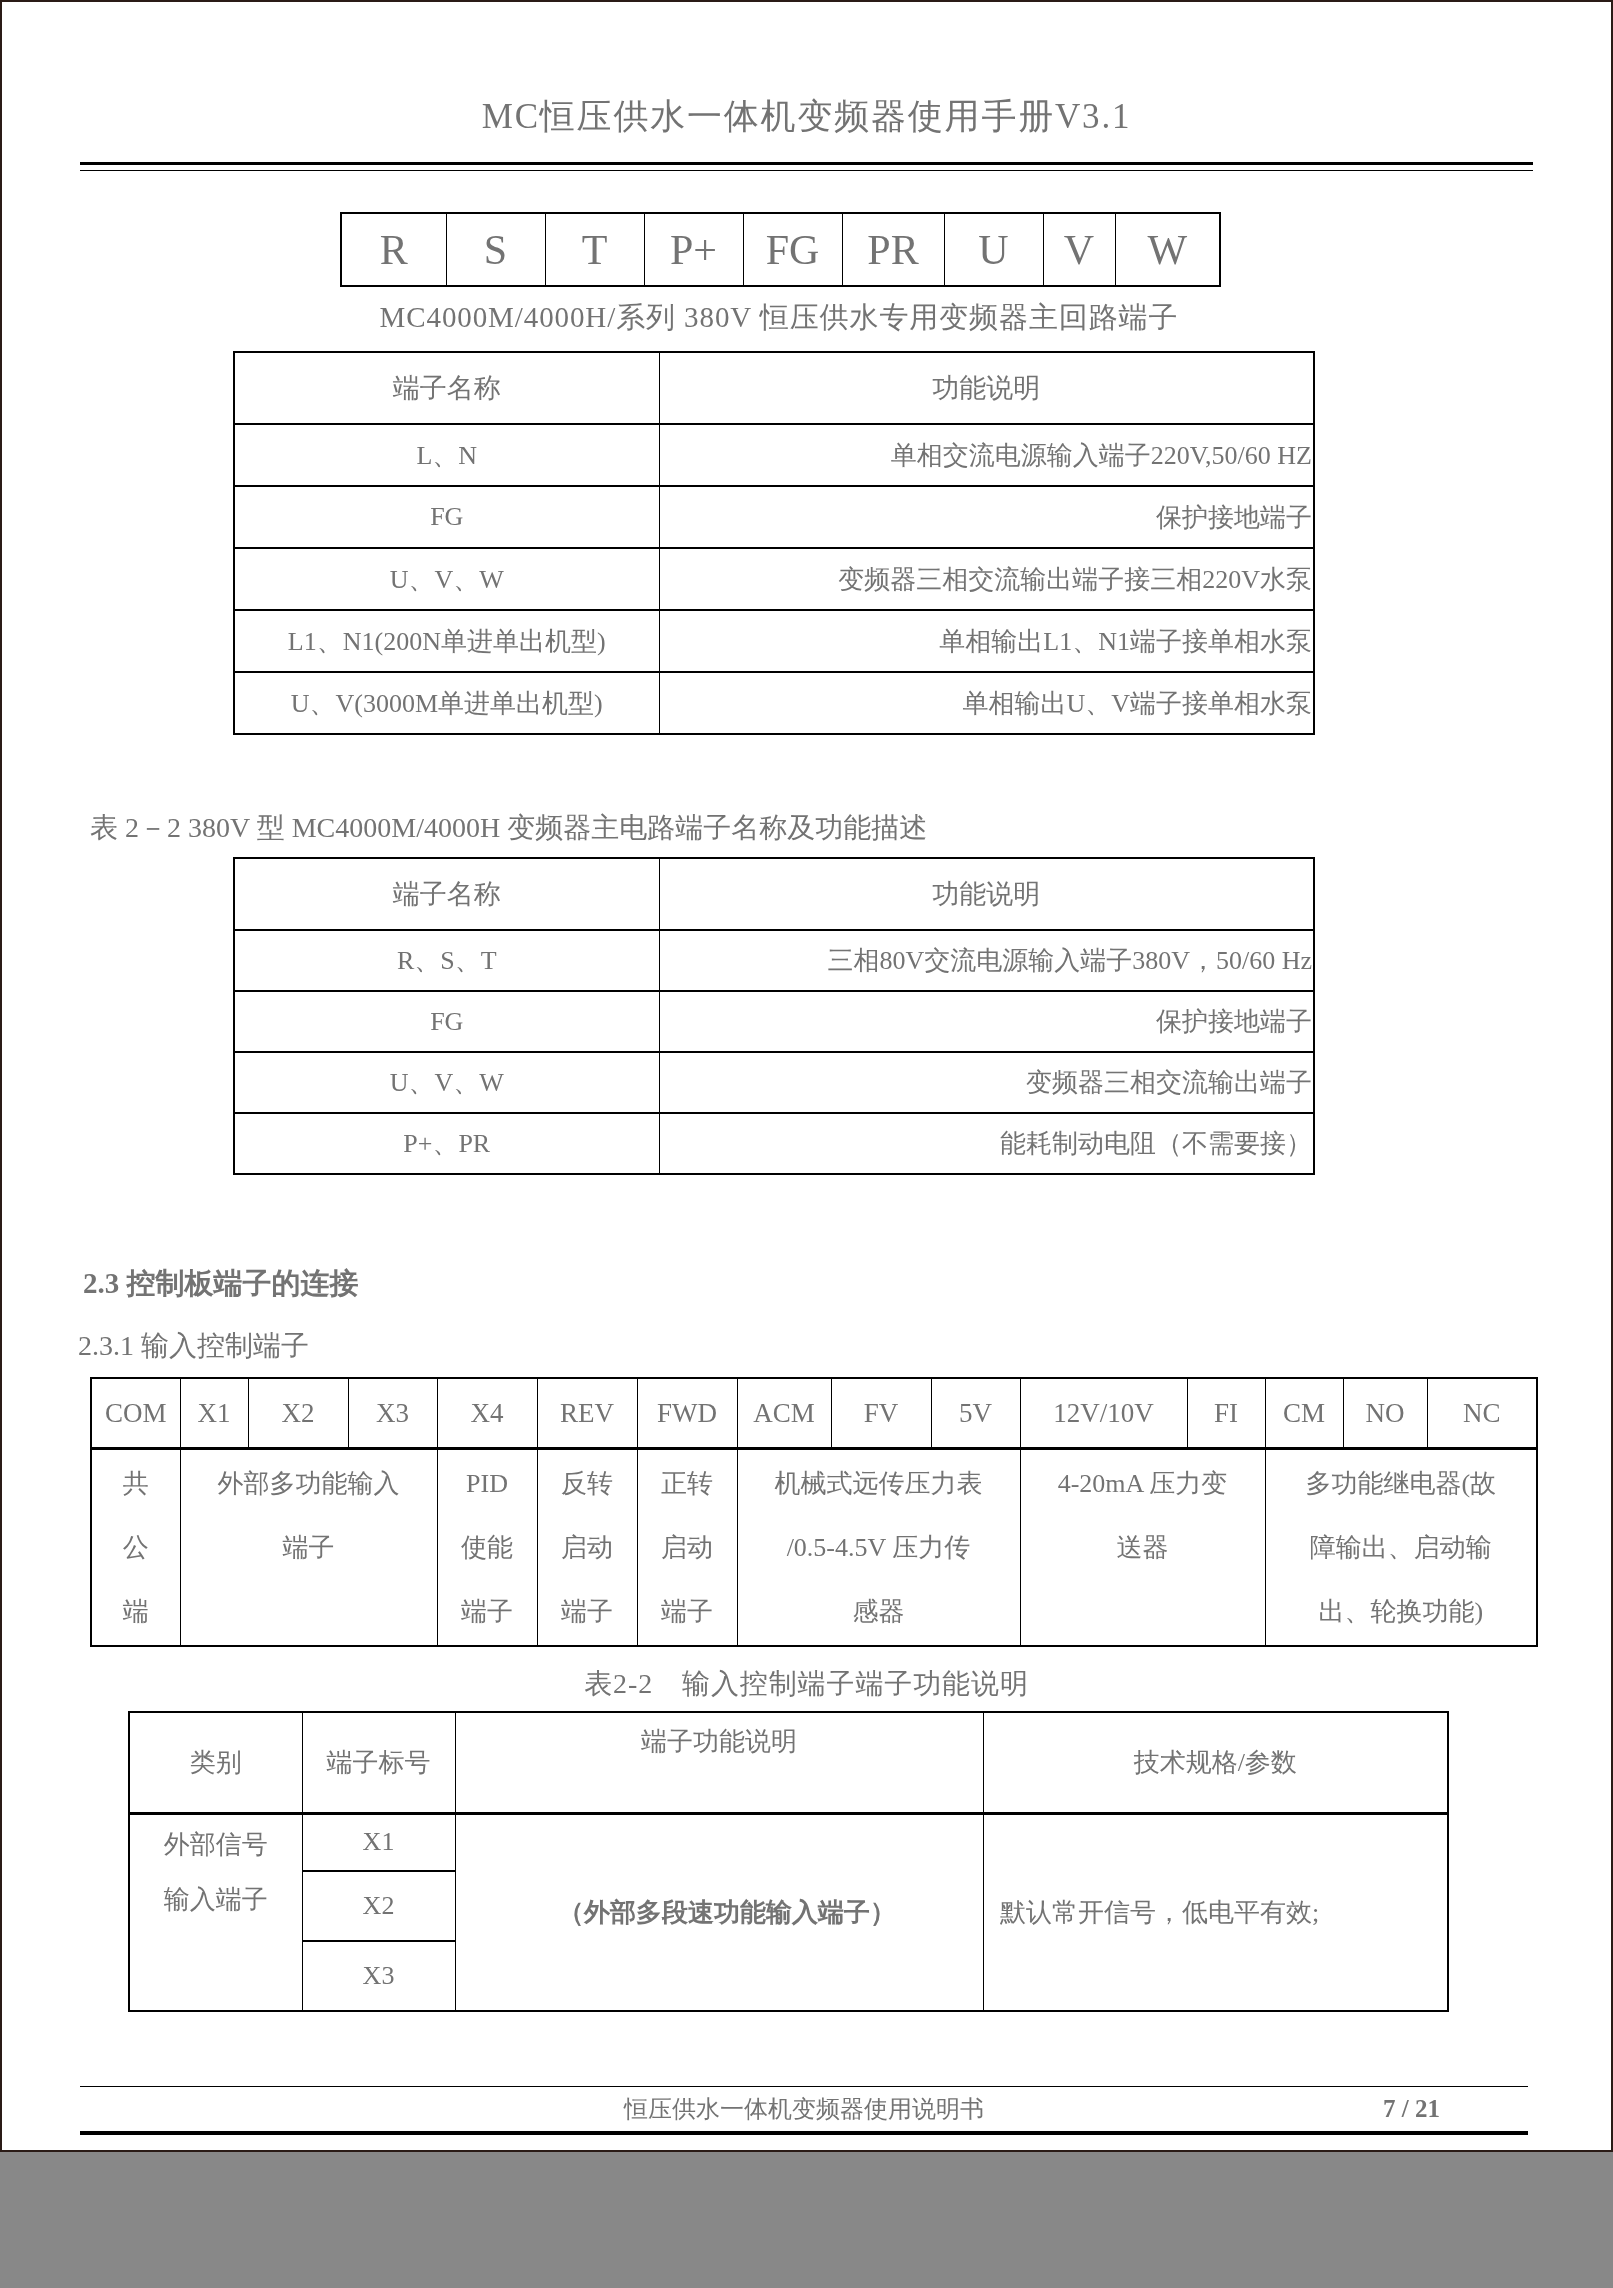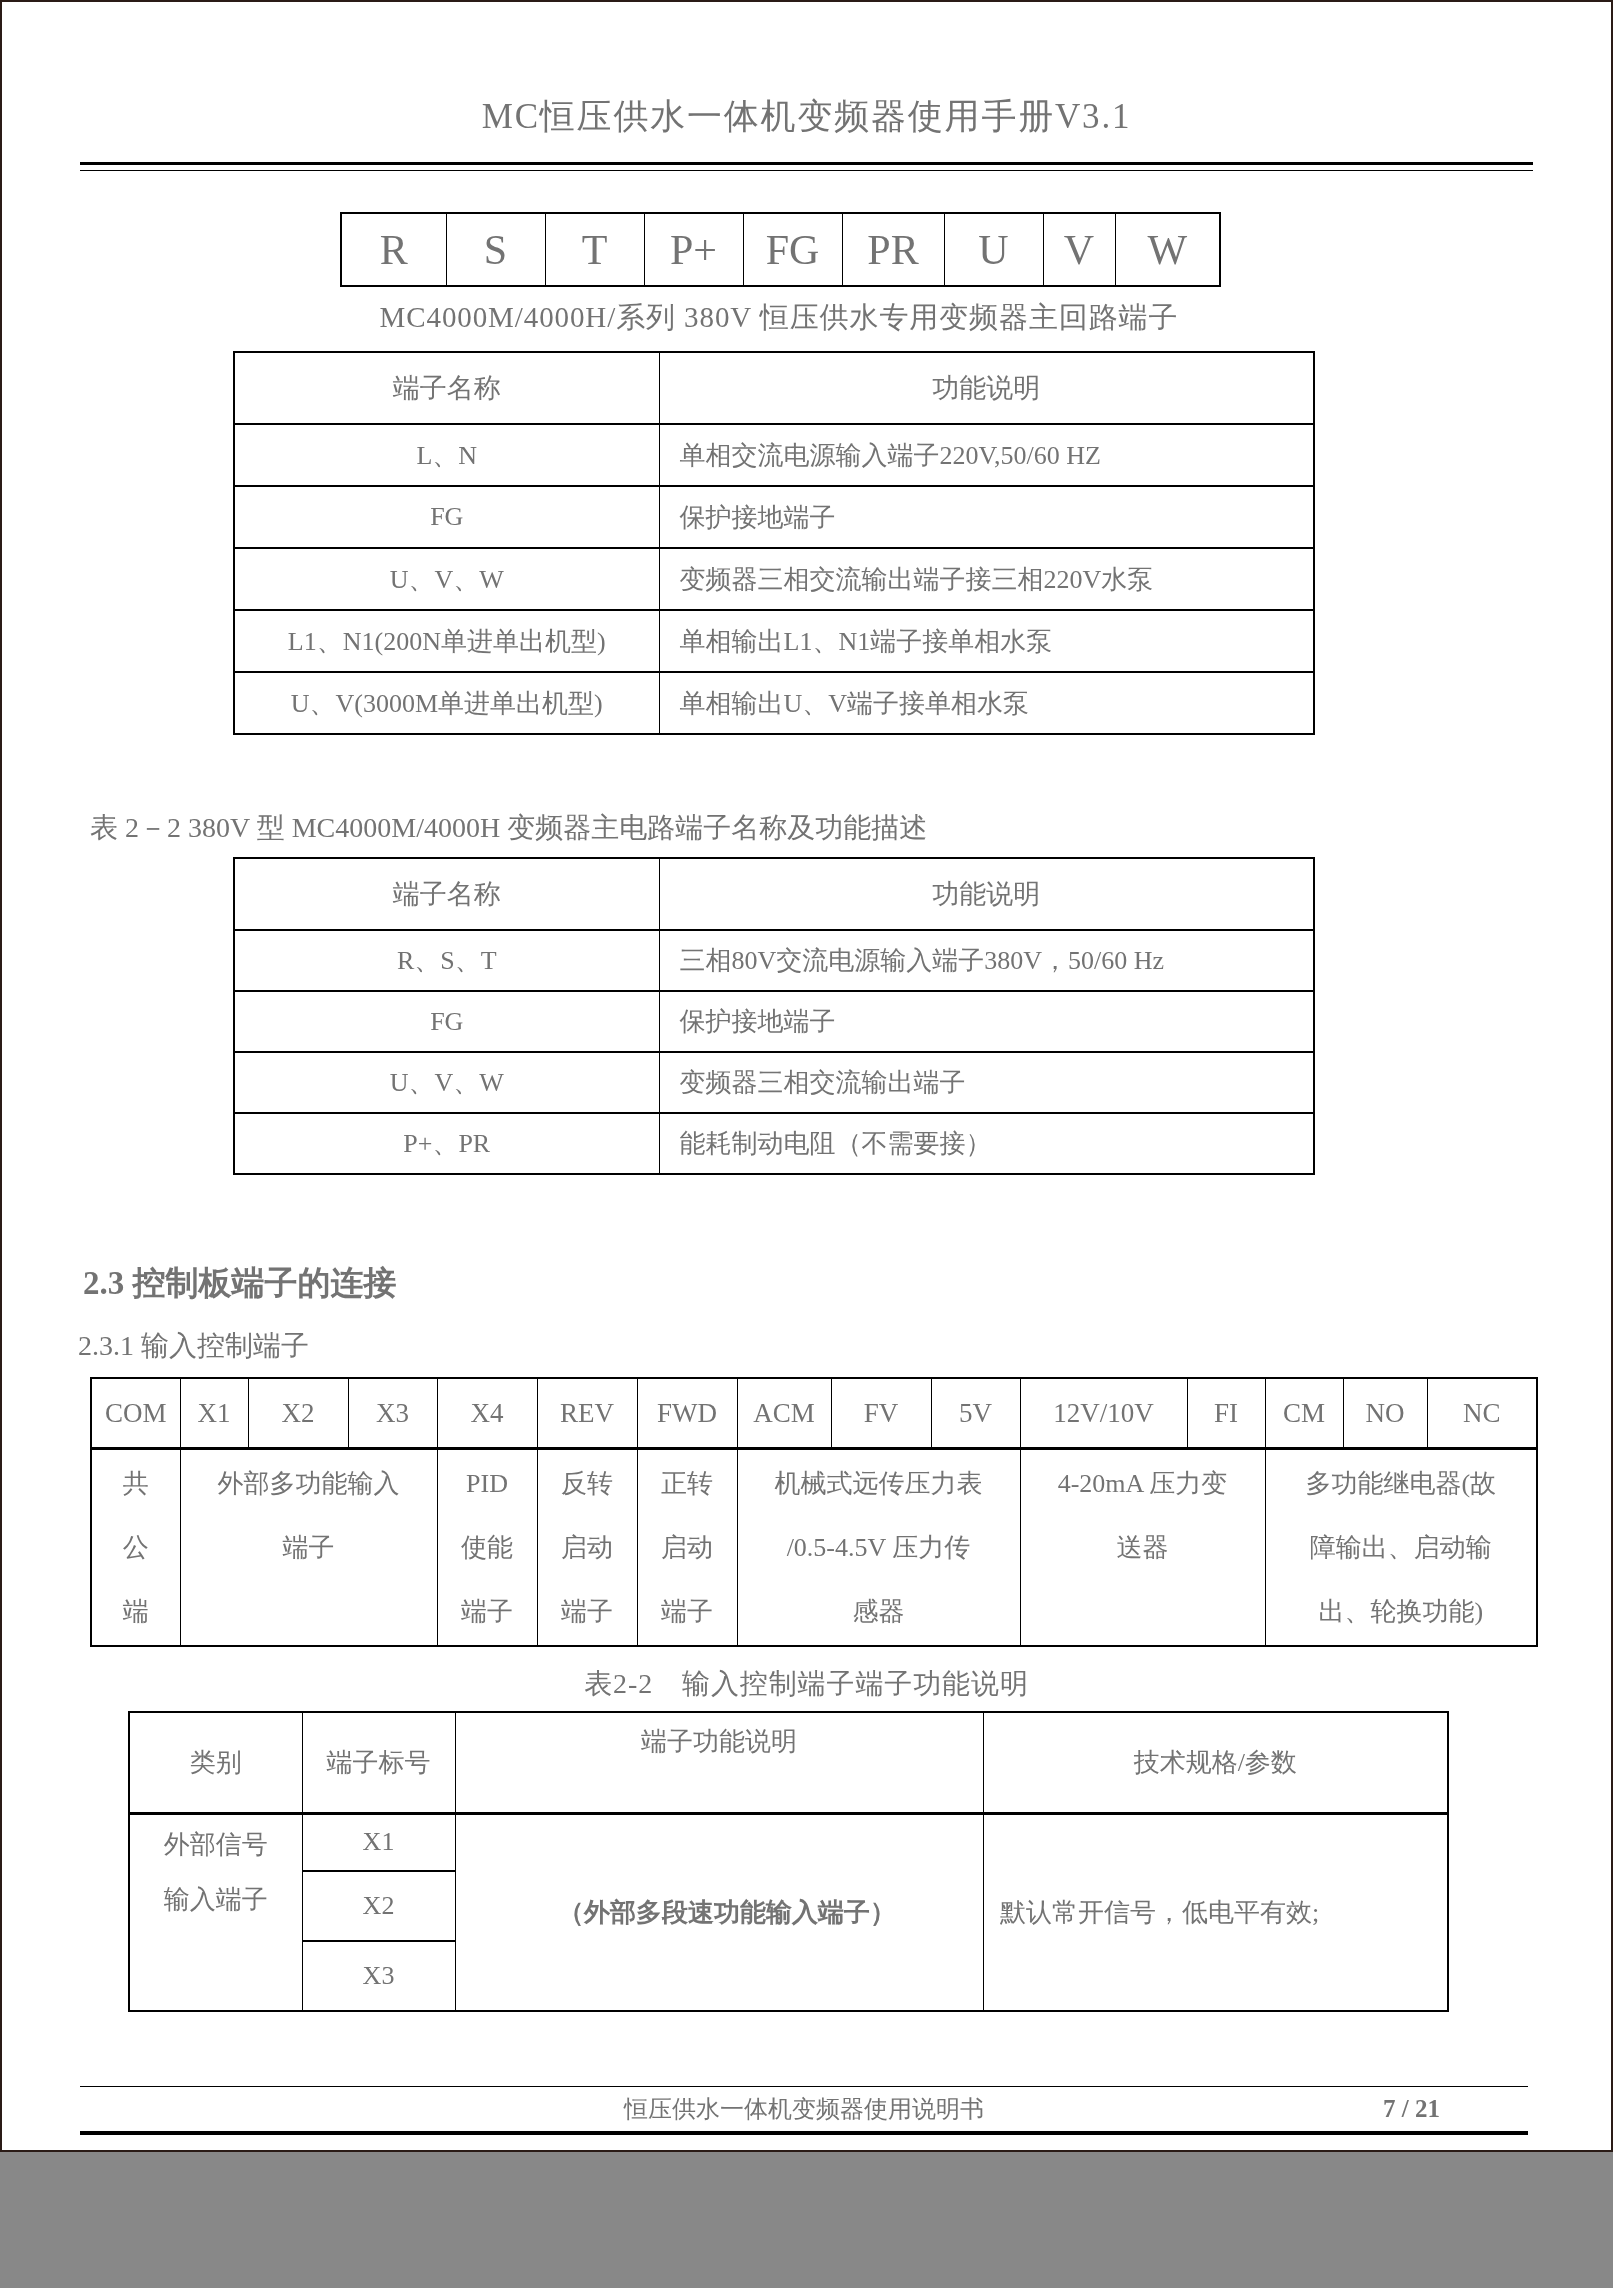--- a/index.html
+++ b/index.html
@@ -21,27 +21,27 @@
   .tbl-title { font-size:28px; line-height:33px; }
   #t21-title { margin:46px 0 0 88px; }
   #t22-title { margin:76px 0 0 88px; }
 
   table.data-table { border-collapse:collapse; table-layout:fixed; margin-left:231px; width:1080px; border:2.8px solid #000; }
   table.data-table td { border:1.8px solid #000; border-top-width:2.8px; border-bottom-width:2.8px; font-size:26px; }
   table.data-table tr { height:62px; }
   table.data-table tr.head { height:72px; }
   table.data-table td.th { text-align:center; font-size:27px; }
   table.data-table td.cname { text-align:center; }
-  table.data-table td.cdesc { text-align:left; padding-left:20px; }
+  table.data-table td.cdesc { text-align:right; padding-left:20px; }
   #t21 { margin-top:13px; }
   #t22 { margin-top:13px; }
   #t22 tr { height:61px; }
   #t22 tr.head { height:72px; }
 
-  .sec23 { margin:92px 0 0 81px; font-size:33px; font-weight:bold; line-height:33px; }
+  .sec23 { margin:92px 0 0 81px; font-size:29px; font-weight:bold; line-height:33px; }
   .sec231 { margin:29.5px 0 0 76px; font-size:28px; line-height:31px; }
 
   table.ctrl { border-collapse:collapse; table-layout:fixed; margin:16.6px 0 0 88px; width:1444px; border:2.8px solid #000; }
   table.ctrl td { border:1.8px solid #000; }
   table.ctrl tr.head td { height:66px; text-align:center; font-size:27px; border-bottom:3.7px solid #000; }
   table.ctrl tr.body td { height:190px; vertical-align:top; text-align:center; font-size:26px;
     line-height:64px; padding-top:1.8px; white-space:pre-line; }
 
   .ctrl-caption { margin:20px 78px 0 78px; text-align:center; font-size:28px; line-height:33px; letter-spacing:0.9px; }
 

